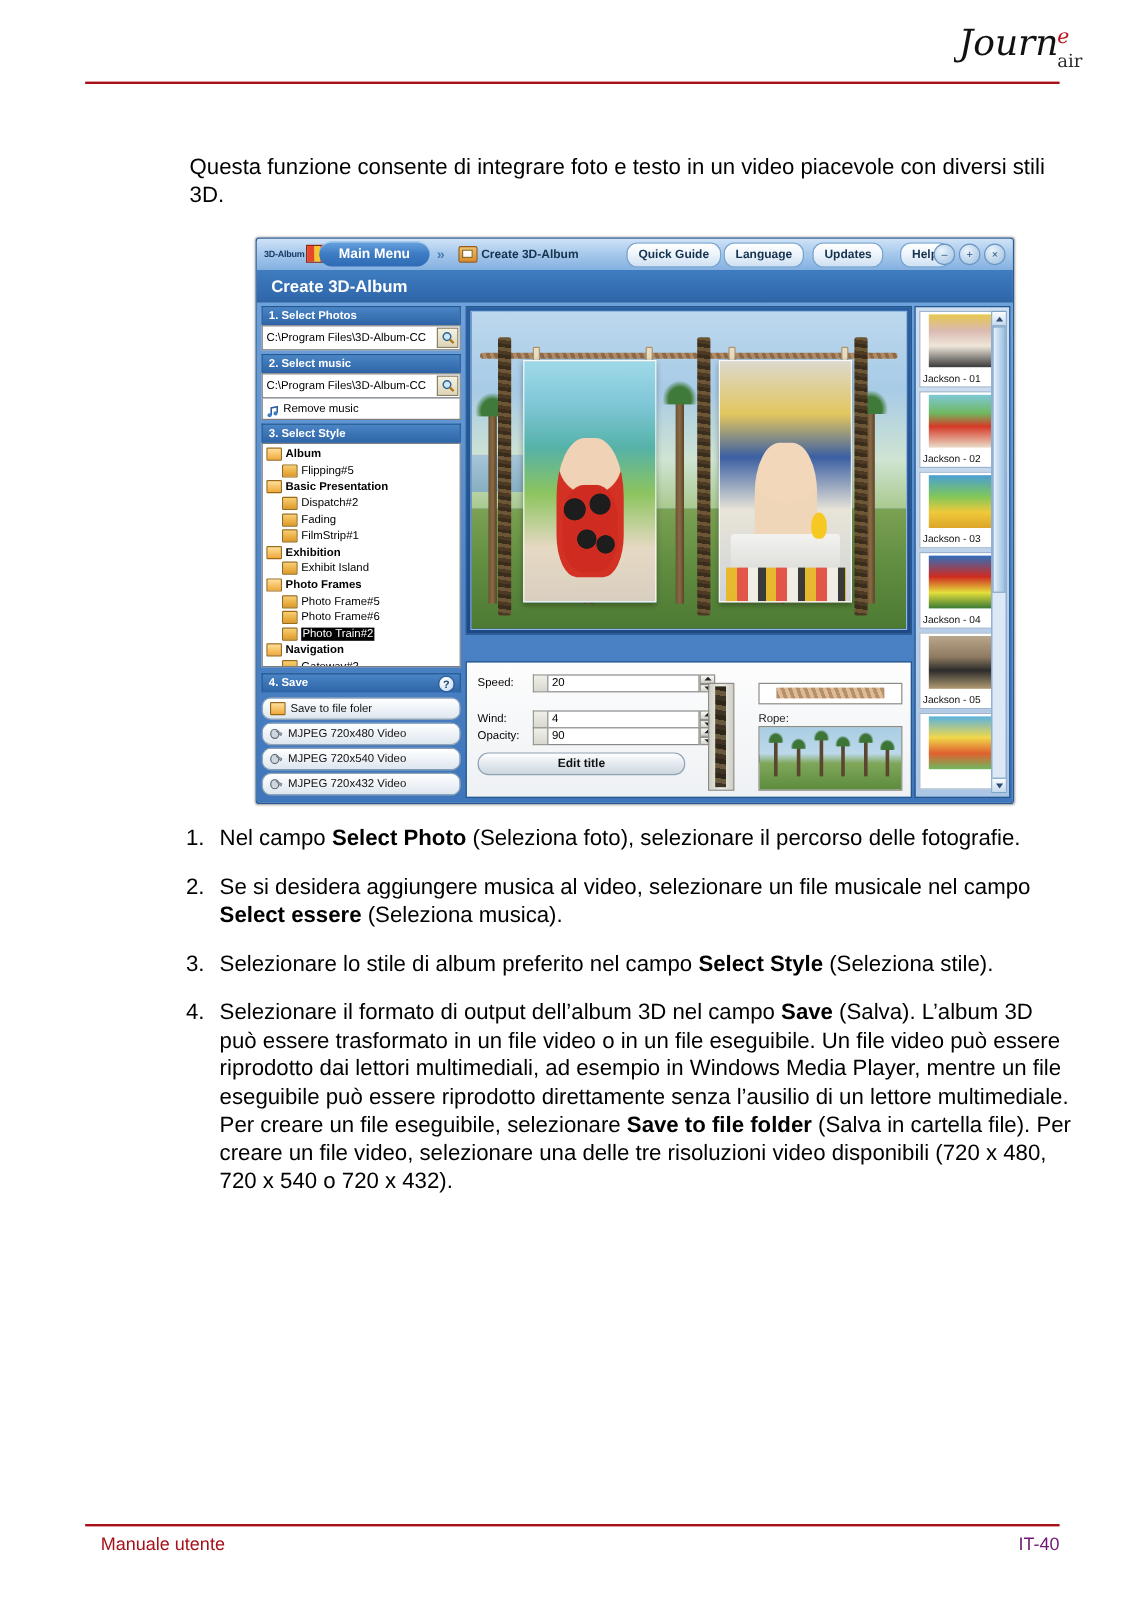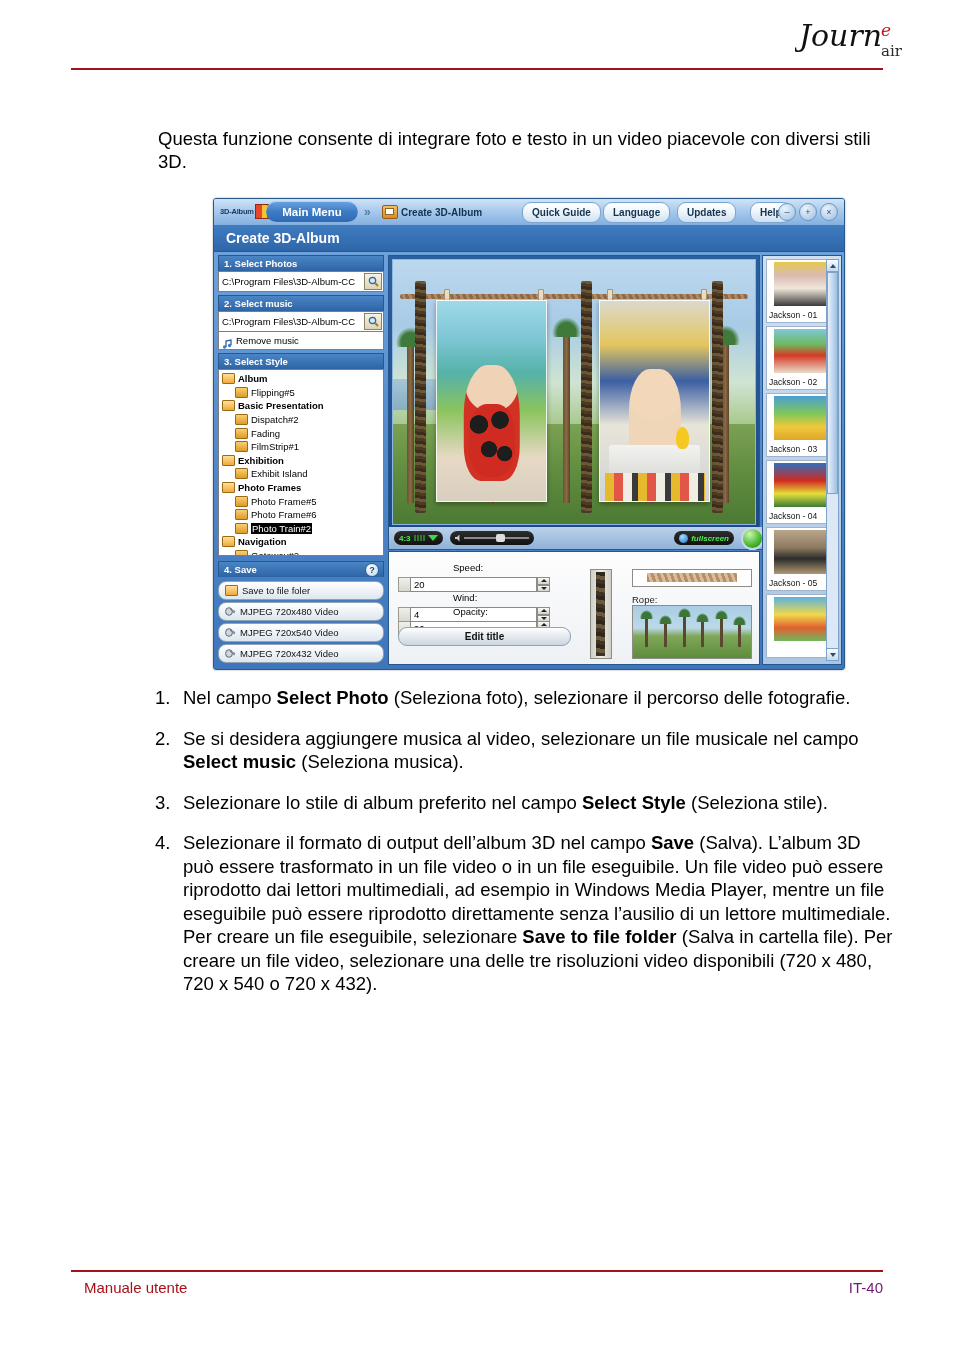--- a/index.html
+++ b/index.html
@@ -243,21 +243,21 @@
     width:19px;height:19px;border-radius:50%;
     background:radial-gradient(circle at 35% 28%,#c9f7b0,#46b52f 60%,#1f7a14);
     border:2px solid #c9d6e4;flex:0 0 19px;
   }
   
   .setpanel{
     position:absolute;left:174px;top:352px;width:370px;height:112px;
     background:linear-gradient(180deg,#fdfdfd,#eef1f4);
     border:1px solid #26578c;
   }
-  .setrow{position:absolute;display:flex;align-items:center;gap:4px;font-size:9.5px;flex-direction:column;}
+  .setrow{position:absolute;display:flex;align-items:center;gap:4px;font-size:9.5px;}
   .setrow .lab{width:42px;}
   .spinwrap{display:flex;align-items:stretch;height:15px;}
   .spin-ic{width:11px;background:linear-gradient(180deg,#f0f0ea,#d8d8d0);border:1px solid #9a9a92;border-right:none;}
   .spin-in{width:122px;background:#fff;border:1px solid #8a8a8a;font-size:9.5px;
     display:flex;align-items:center;padding-left:3px;}
   .spin-ar{width:13px;display:flex;flex-direction:column;}
   .spin-ar div{flex:1;background:linear-gradient(180deg,#fafafa,#d4d4cc);border:1px solid #8f8f88;
     display:flex;align-items:center;justify-content:center;}
   .ar-up{width:0;height:0;border-left:3px solid transparent;border-right:3px solid transparent;border-bottom:3px solid #222;}
   .ar-dn{width:0;height:0;border-left:3px solid transparent;border-right:3px solid transparent;border-top:3px solid #222;}
@@ -520,42 +520,20 @@
         </div>
         <div class="hang b">
           <div class="baby b"></div>
           <div class="tub"></div>
           <div class="duck"></div>
           <div class="toys"></div>
         </div>
       </div>
     </div>
 
-    <div class="pv-bar">
-      <div class="pill">
-        <span>4:3</span>
-        <span class="bars">
-            <i></i>
-            <i></i>
-            <i></i>
-            <i></i>
-          </span>
-        <span class="tri"></span>
-      </div>
-      <div class="slider">
-        <span class="spk"></span>
-        <span class="track"></span>
-        <span class="knob"></span>
-      </div>
-      <div class="pill fs-pill">
-        <span class="globe"></span>
-        <span>fullscreen</span>
-      </div>
-      <div class="playbtn"></div>
-    </div>
 
     <div class="setpanel">
 
       <div class="setrow" style="left:9px;top:10px;">
         <span class="lab">Speed:</span>
         <span class="spinwrap">
           <span class="spin-ic"></span>
           <span class="spin-in">20</span>
           <span class="spin-ar">
             <div>
@@ -669,21 +647,21 @@
 
   </div>
 
   <div class="steps" id="steps-list">
       <div class="step">
         <div class="step-num">1.</div>
         <div class="step-txt"><span>Nel campo </span><b>Select Photo</b><span> (Seleziona foto), selezionare il percorso delle fotografie.</span></div>
       </div>
       <div class="step">
         <div class="step-num">2.</div>
-        <div class="step-txt"><span>Se si desidera aggiungere musica al video, selezionare un file musicale nel campo </span><b>Select music</b><span> (Seleziona musica).</span></div>
+        <div class="step-txt"><span>Se si desidera aggiungere musica al video, selezionare un file musicale nel campo </span><b>Select essere</b><span> (Seleziona musica).</span></div>
       </div>
       <div class="step">
         <div class="step-num">3.</div>
         <div class="step-txt"><span>Selezionare lo stile di album preferito nel campo </span><b>Select Style</b><span> (Seleziona stile).</span></div>
       </div>
       <div class="step">
         <div class="step-num">4.</div>
         <div class="step-txt"><span>Selezionare il formato di output dell’album 3D nel campo </span><b>Save</b><span> (Salva). L’album 3D può essere trasformato in un file video o in un file eseguibile. Un file video può essere riprodotto dai lettori multimediali, ad esempio in Windows Media Player, mentre un file eseguibile può essere riprodotto direttamente senza l’ausilio di un lettore multimediale. Per creare un file eseguibile, selezionare </span><b>Save to file folder</b><span> (Salva in cartella file). Per creare un file video, selezionare una delle tre risoluzioni video disponibili (720 x 480, 720 x 540 o 720 x 432).</span></div>
       </div>
     </div>

